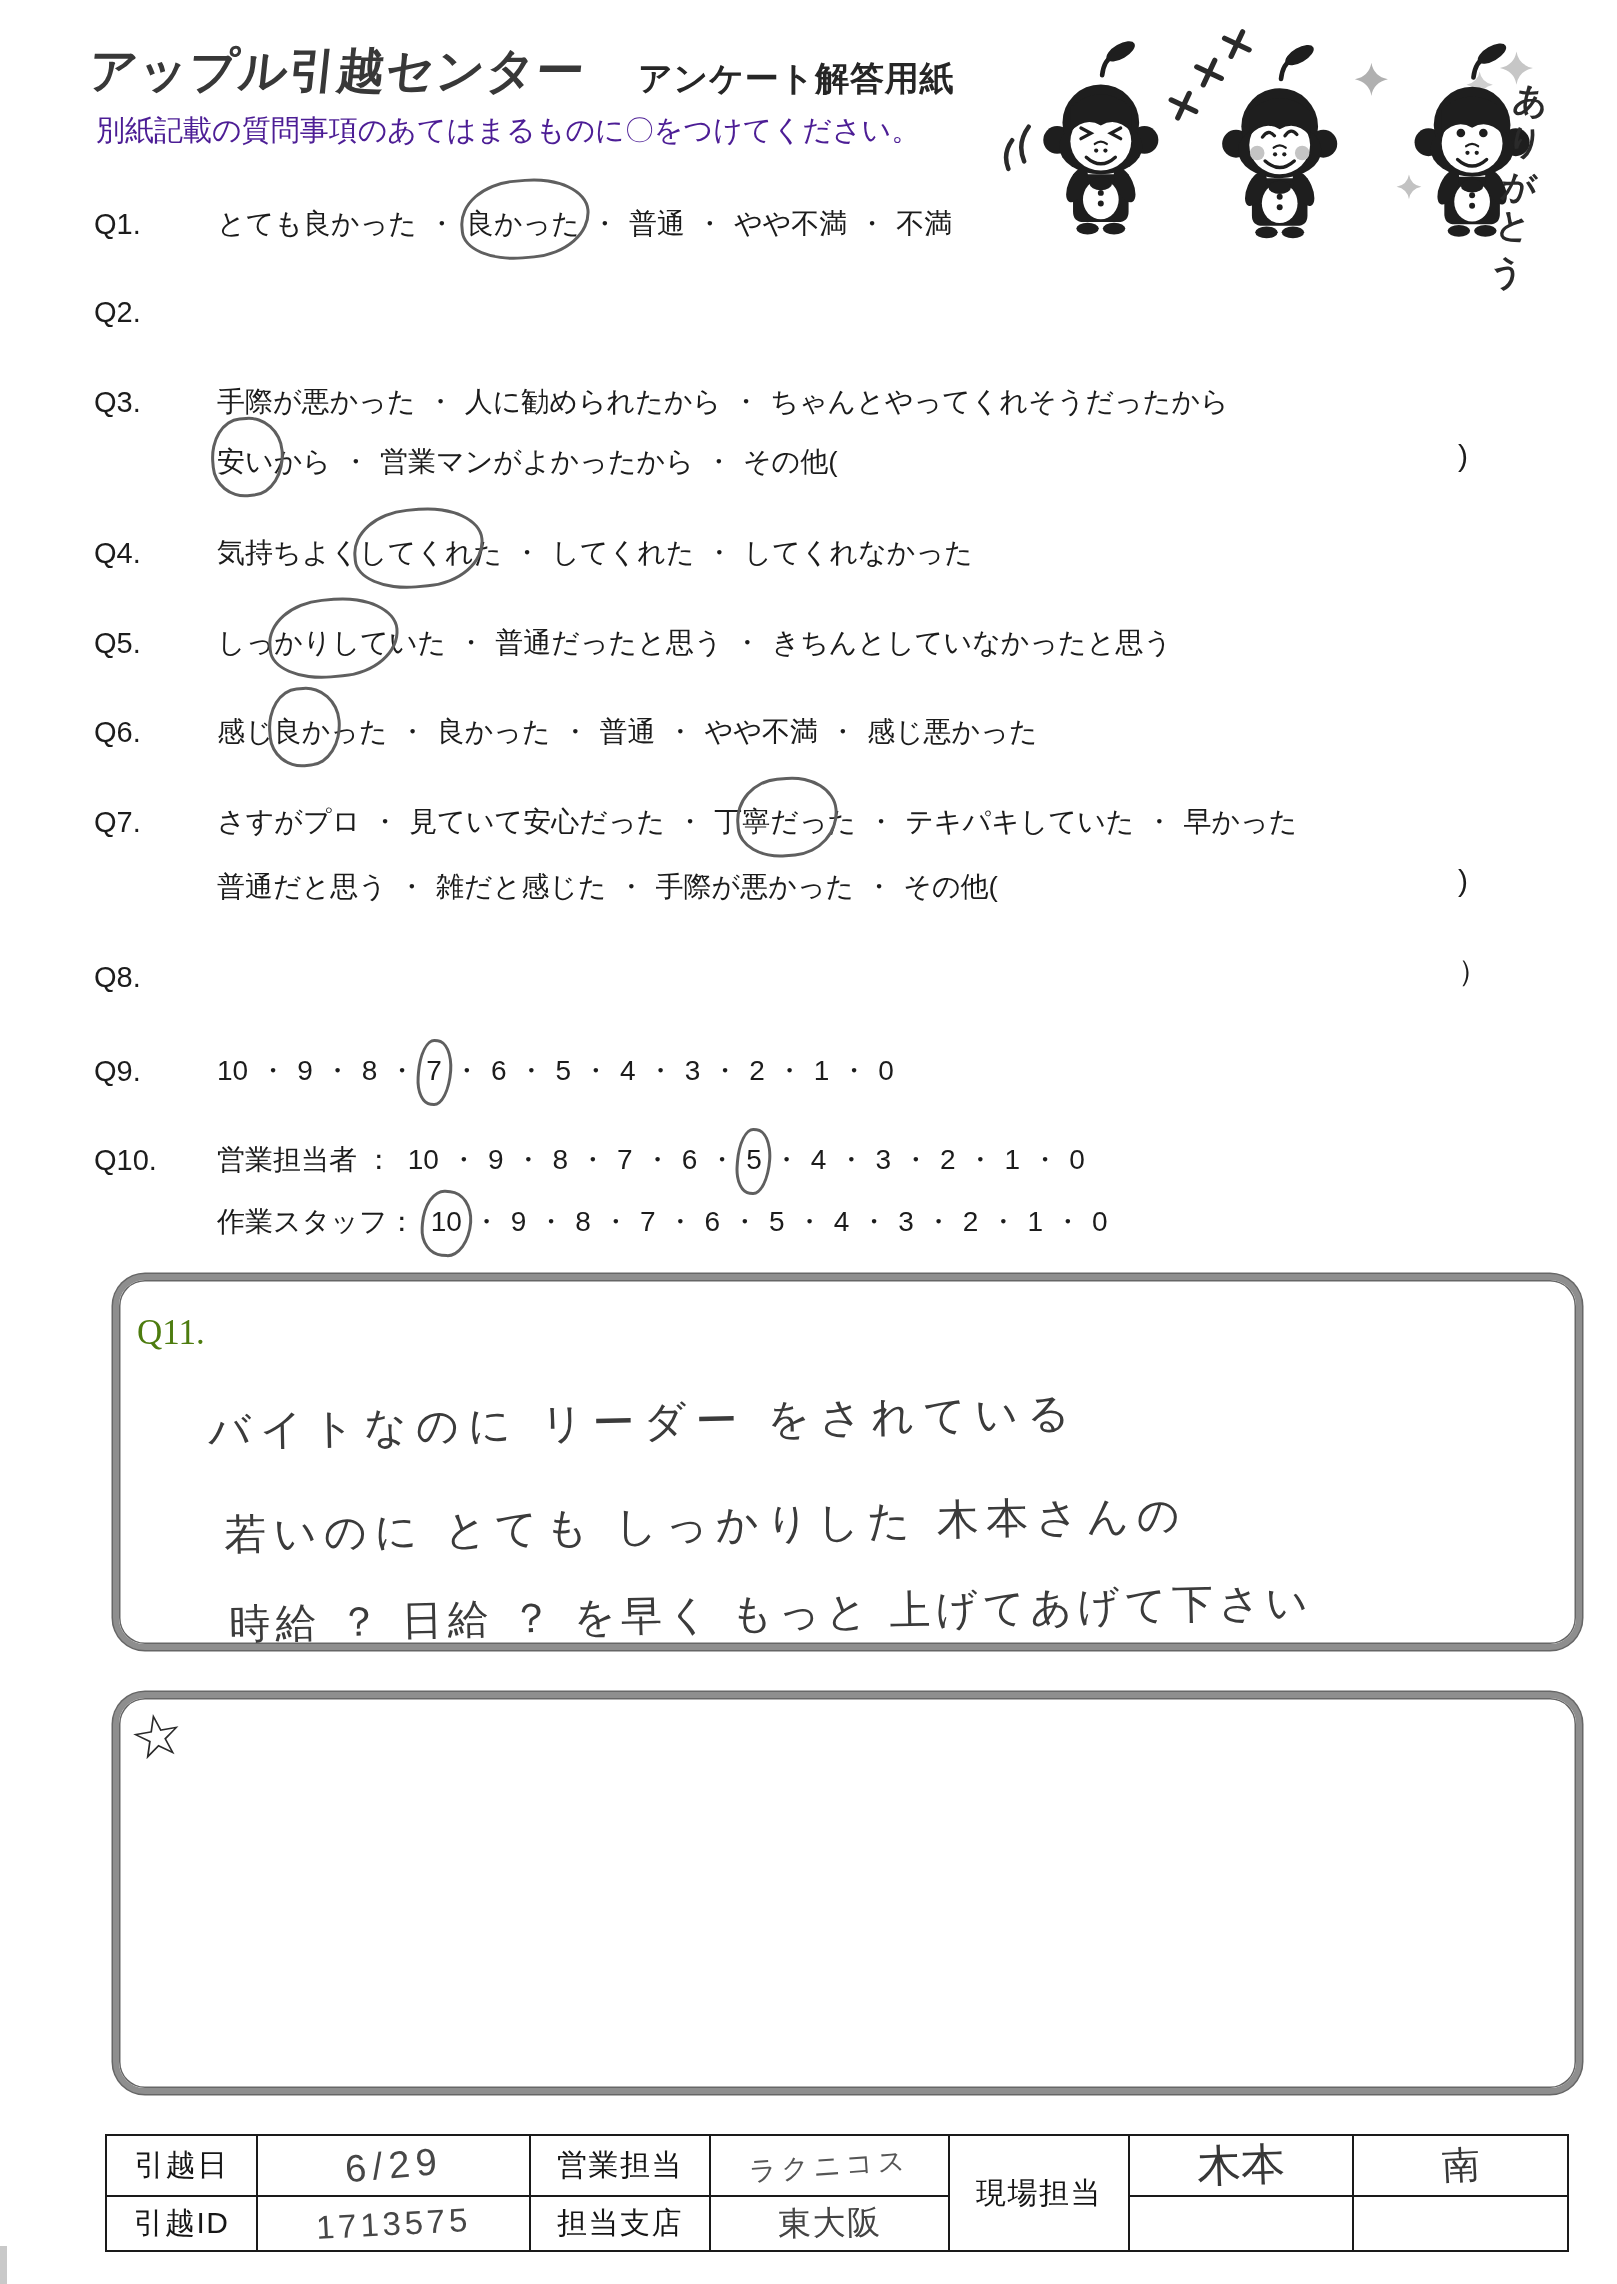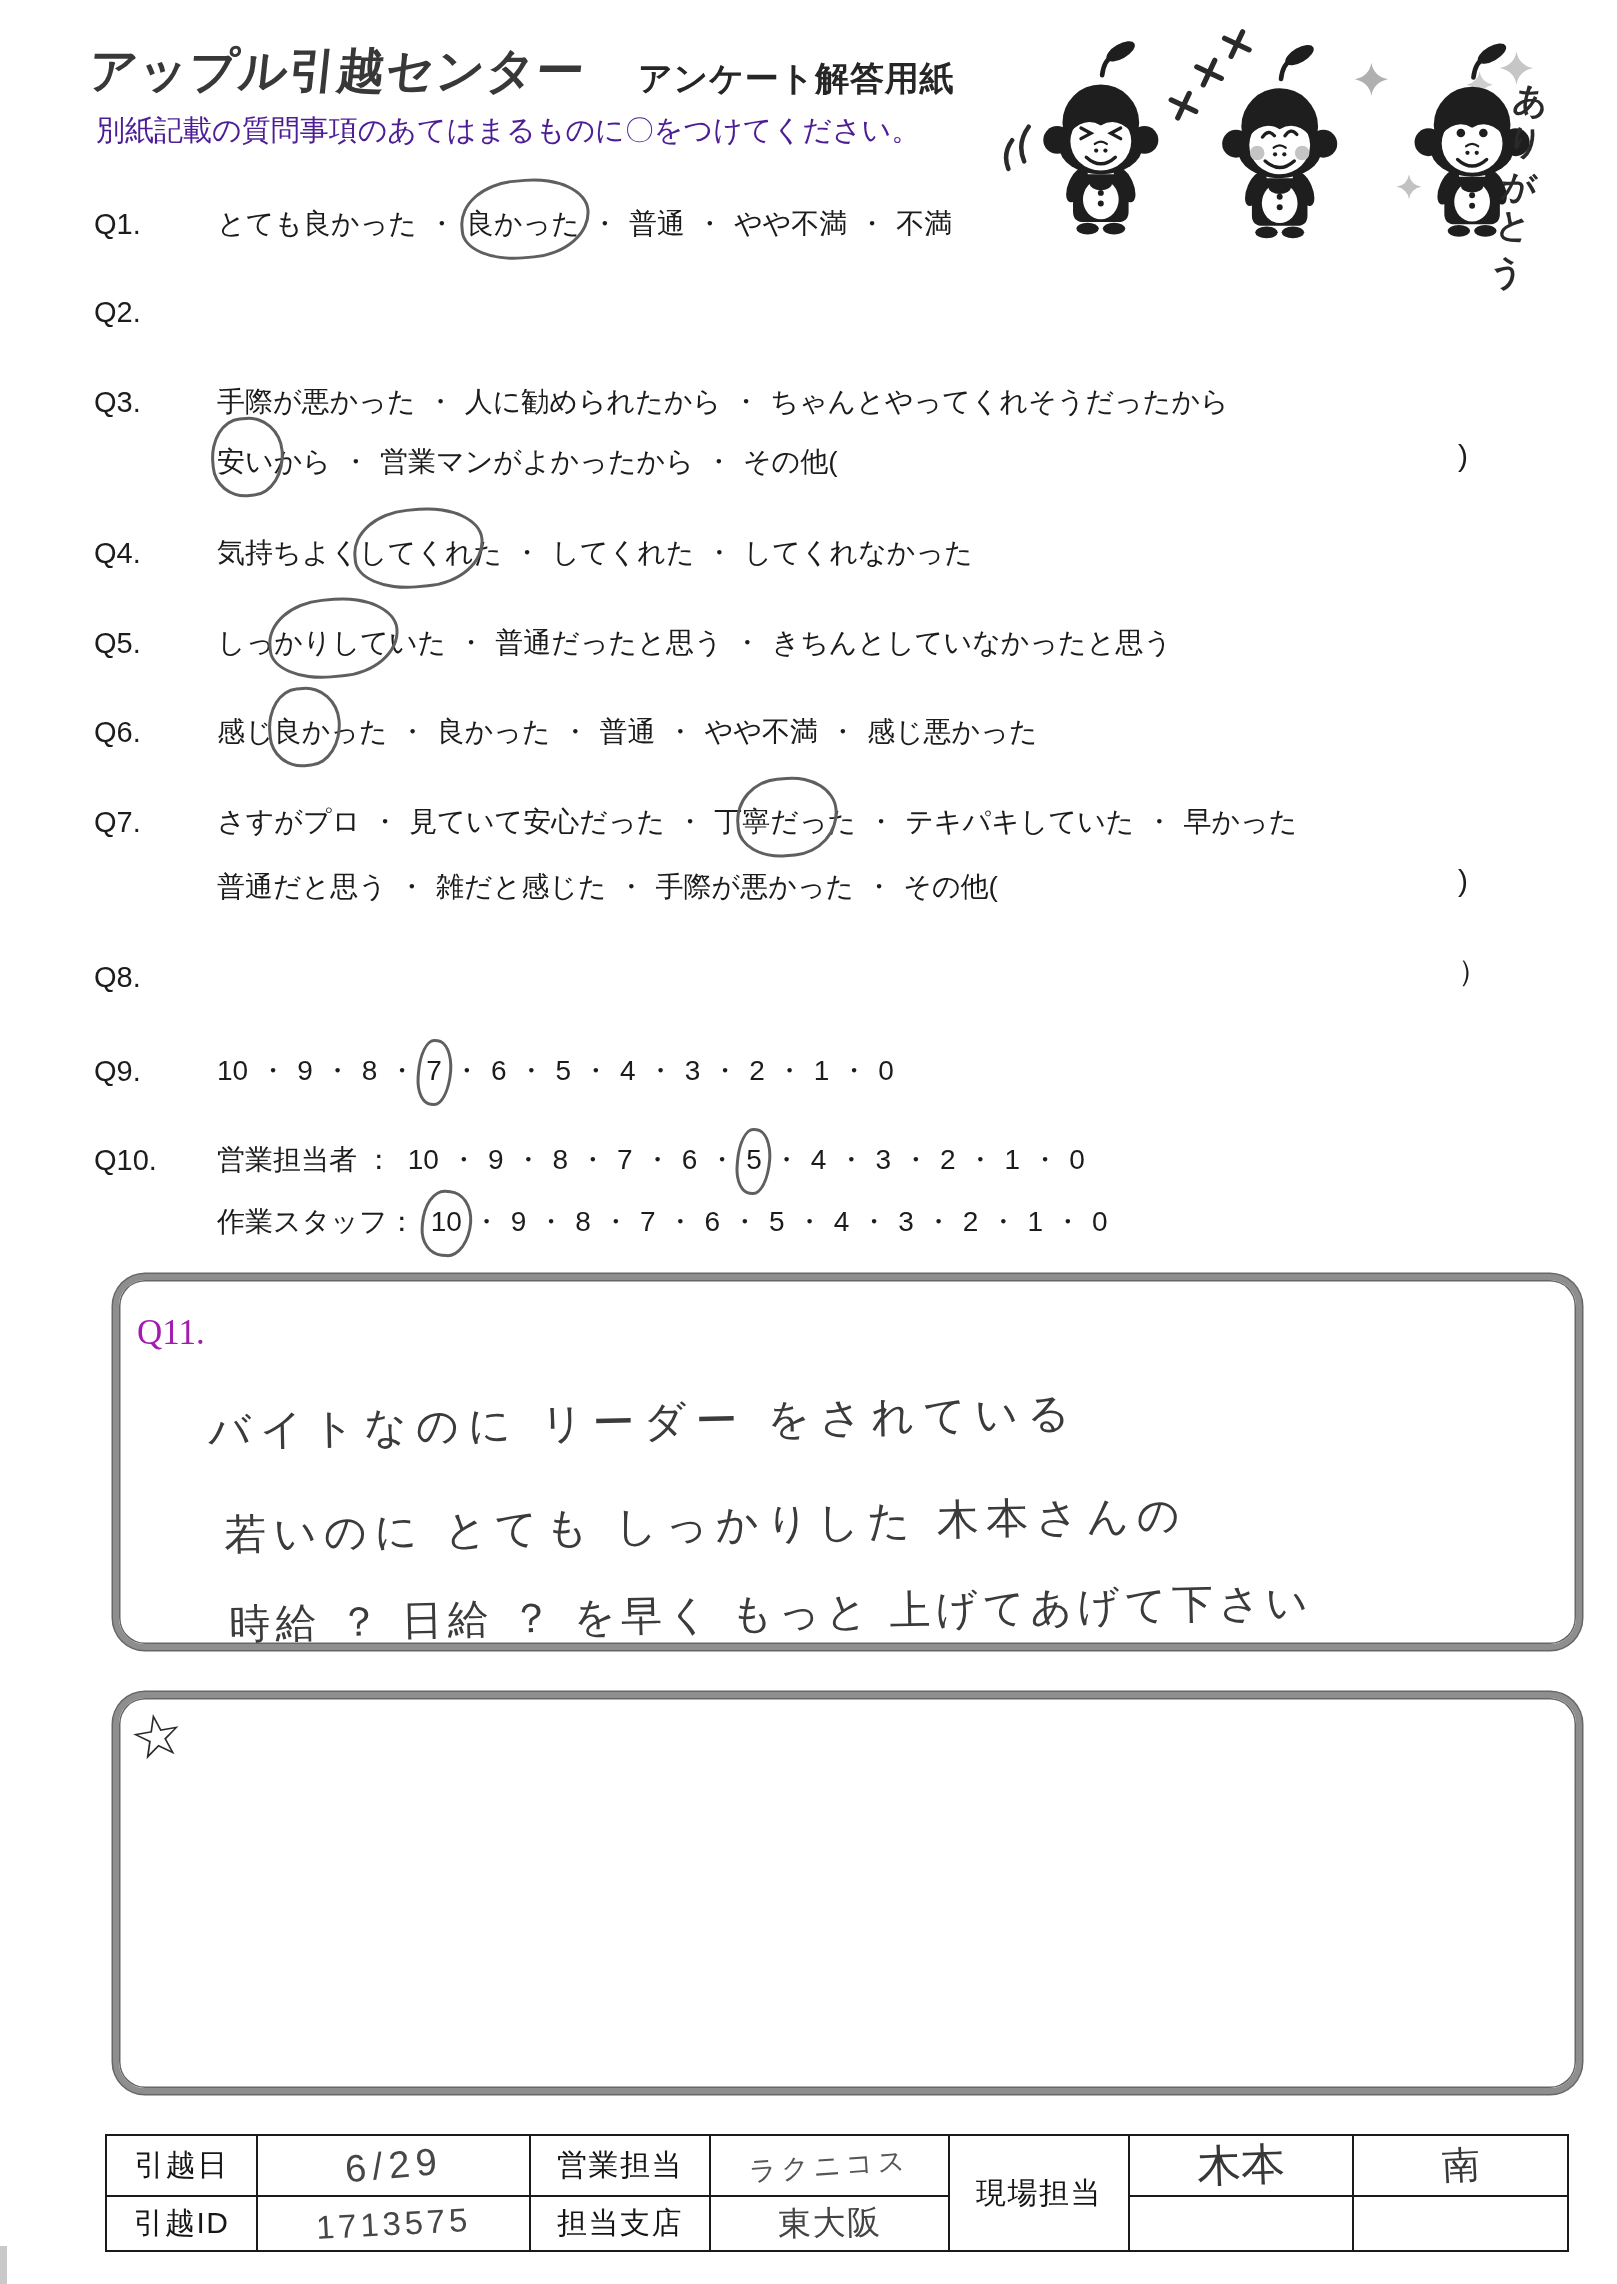--- a/index.html
+++ b/index.html
@@ -44,21 +44,21 @@
   .sm::after{left:-9.8px;right:-9.8px;top:-10.5px;bottom:-12.8px;transform:rotate(4deg);}
   
   .bigbox{
     position:absolute;left:113px;width:1469px;border:6.8px solid #8e8e8e;border-radius:32px;
     box-shadow:inset 0 0 0 1.5px #666, 0 0 0 1.5px #666;box-sizing:border-box;background:#fff;
   }
   #q11-box{top:1274px;height:376px;}
   #star-box{top:1692px;height:402px;}
   .q11-label{
     position:absolute;left:18px;top:33px;font-family:"Liberation Serif",serif;
-    font-size:35px;color:#a21caf;
+    font-size:35px;color:#4d7c0f;
   }
   .q11-line{position:absolute;white-space:nowrap;color:#3b3b3b;transform:rotate(-1.2deg);}
   #q11-l1{left:89px;top:114px;font-size:42px;letter-spacing:9px;}
   #q11-l2{left:105px;top:217px;font-size:42px;letter-spacing:7.5px;}
   #q11-l3{left:110px;top:306px;font-size:41px;letter-spacing:5.3px;}
   .star-glyph{
     position:absolute;left:10.5px;top:3px;font-size:60px;color:#2a2a2a;transform:rotate(-10deg);
   }
   
   table.footer{

